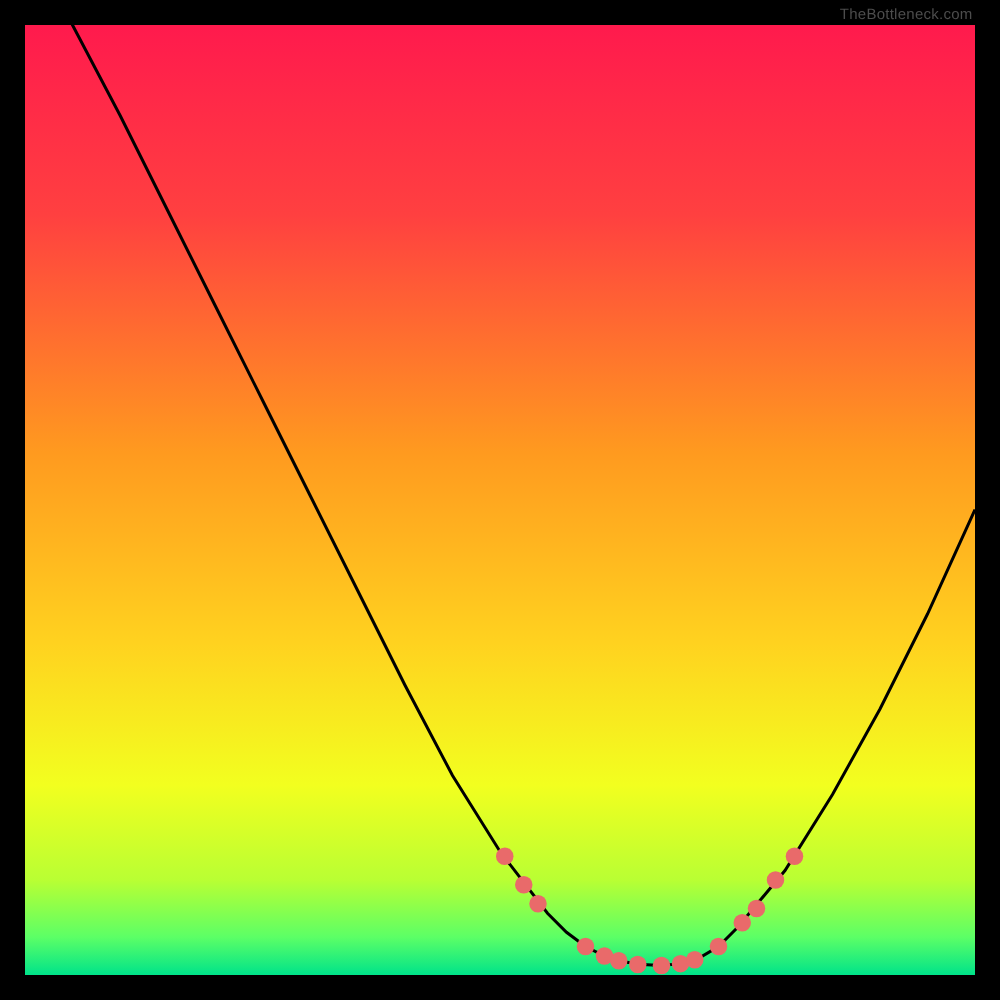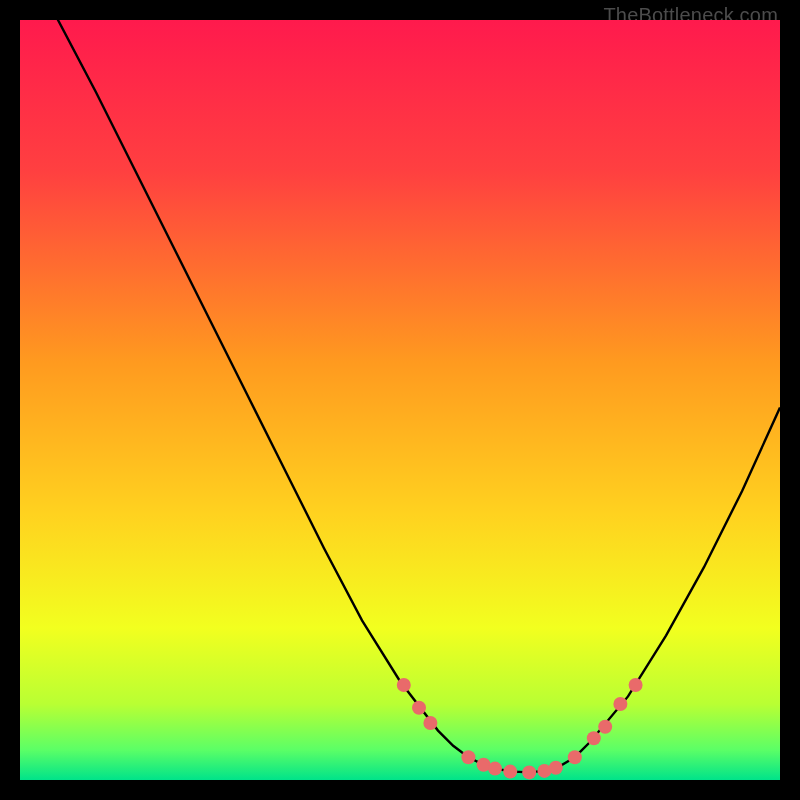--- a/index.html
+++ b/index.html
@@ -16,21 +16,21 @@
     top: 20px;
     width: 760px;
     height: 760px;
     box-sizing: border-box;
   }
   .attribution {
     position: absolute;
     top: 4px;
     right: 22px;
     font-family: Arial, Helvetica, sans-serif;
-    font-size: 20px;
+    font-size: 12px;
     color: #4c4c4c;
     letter-spacing: 0.2px;
   }
   svg {
     display: block;
   }
 </style>
 </head>
 <body>
 

